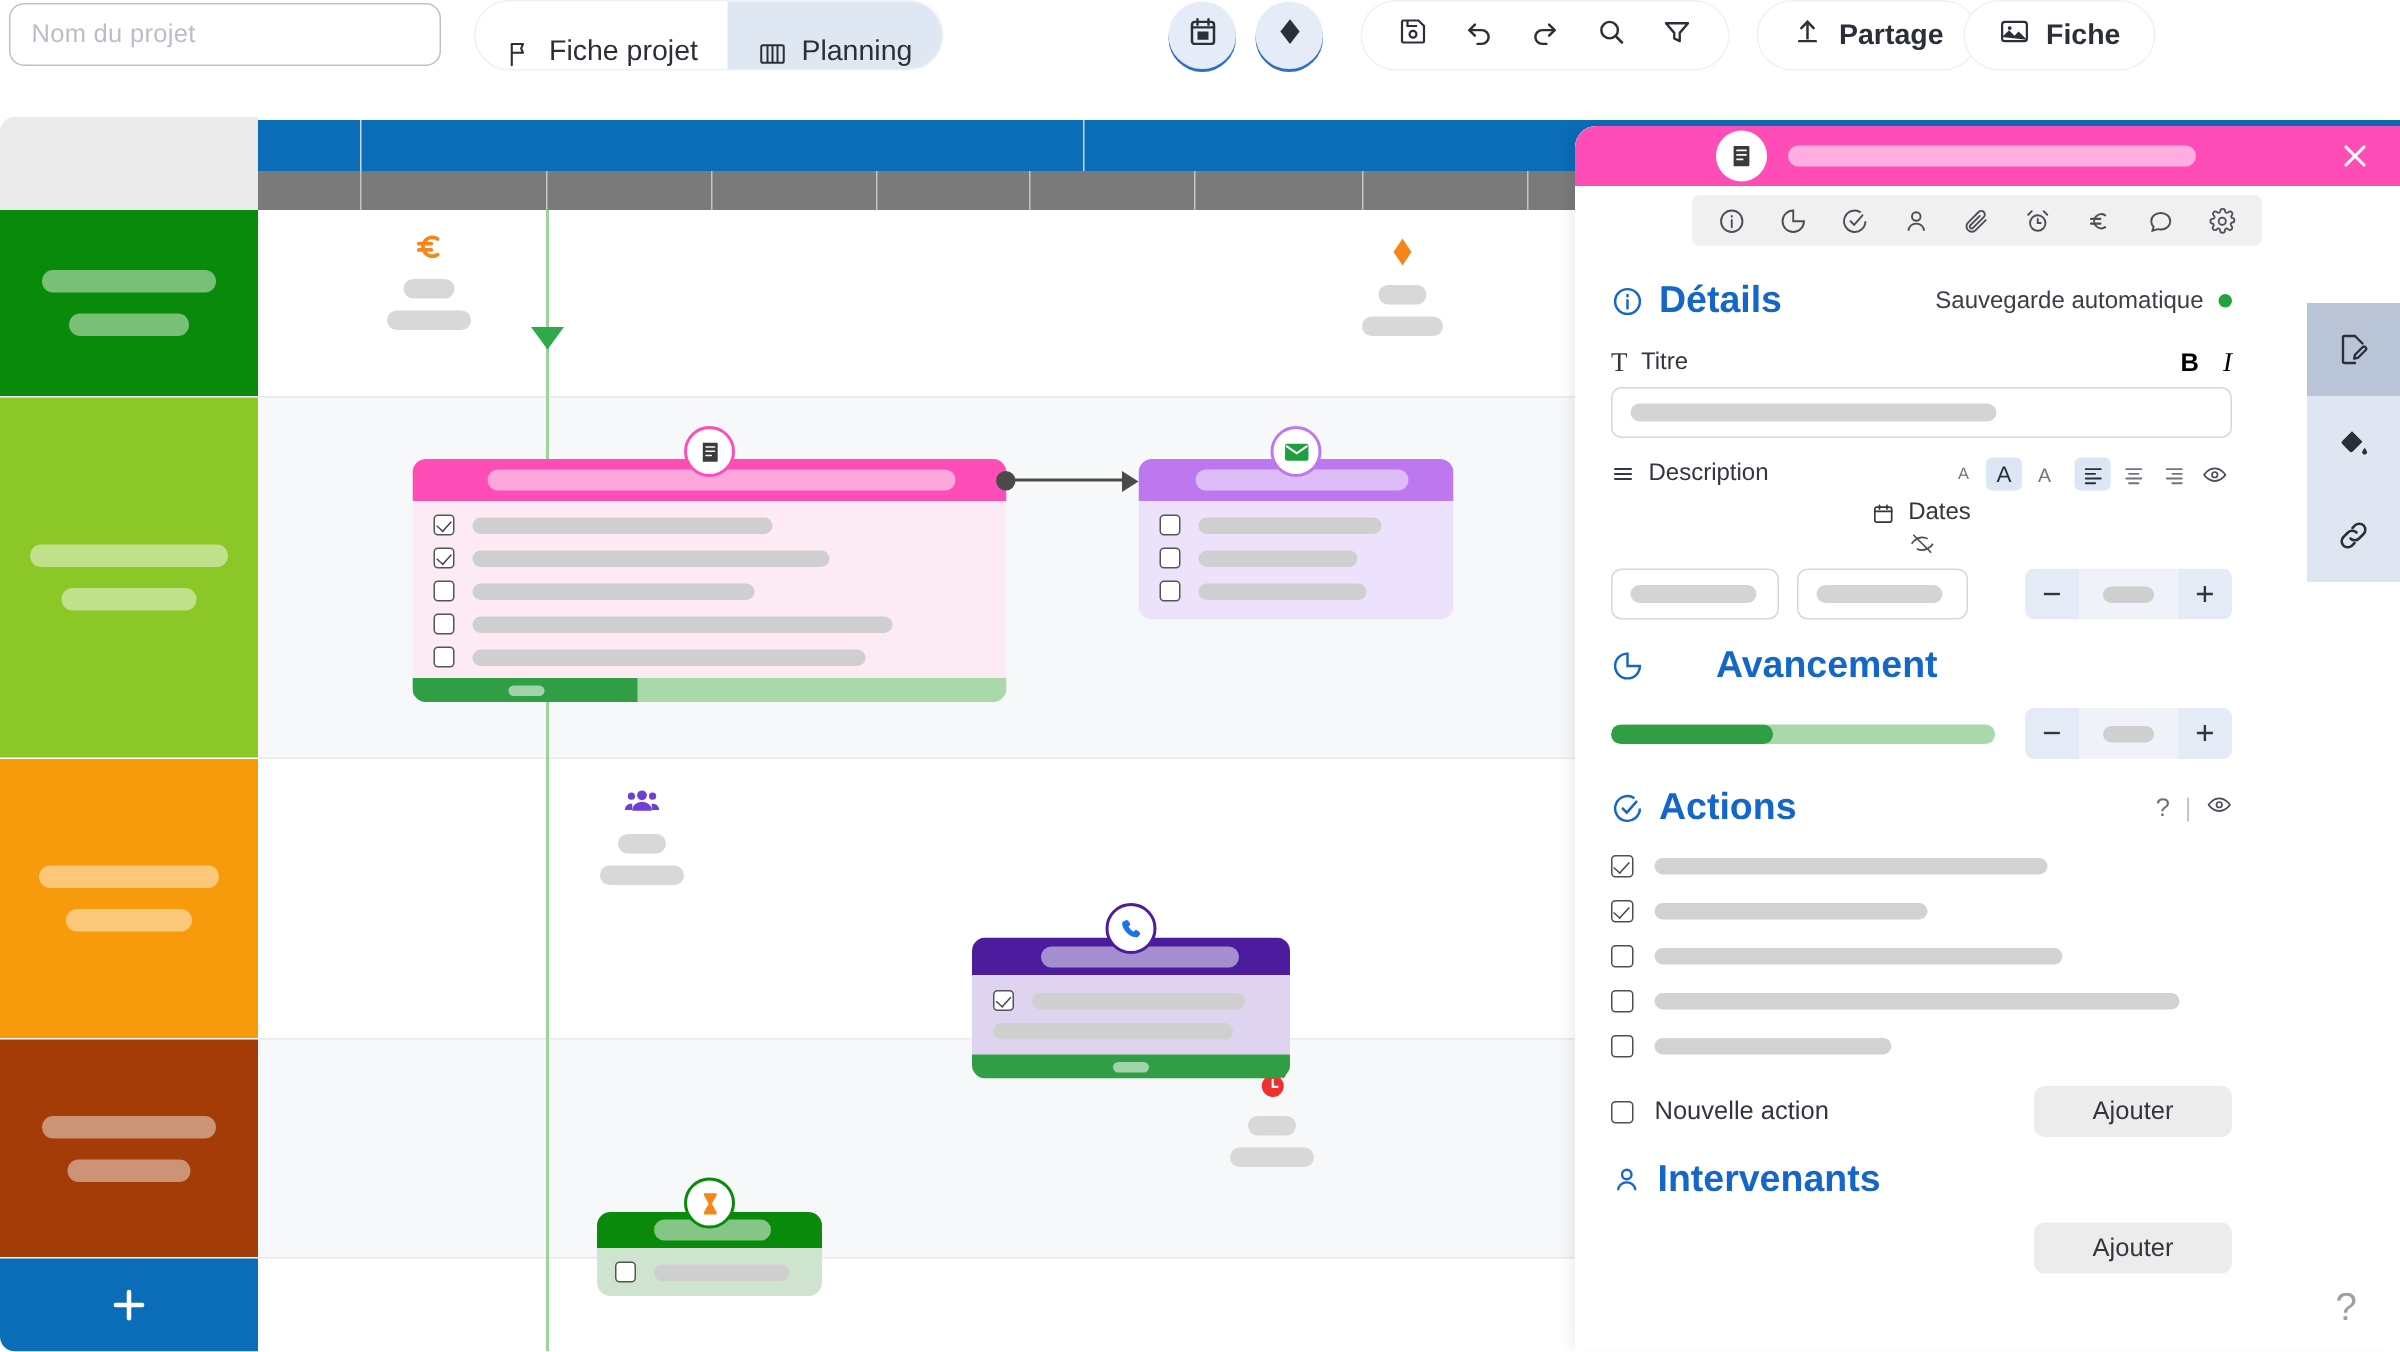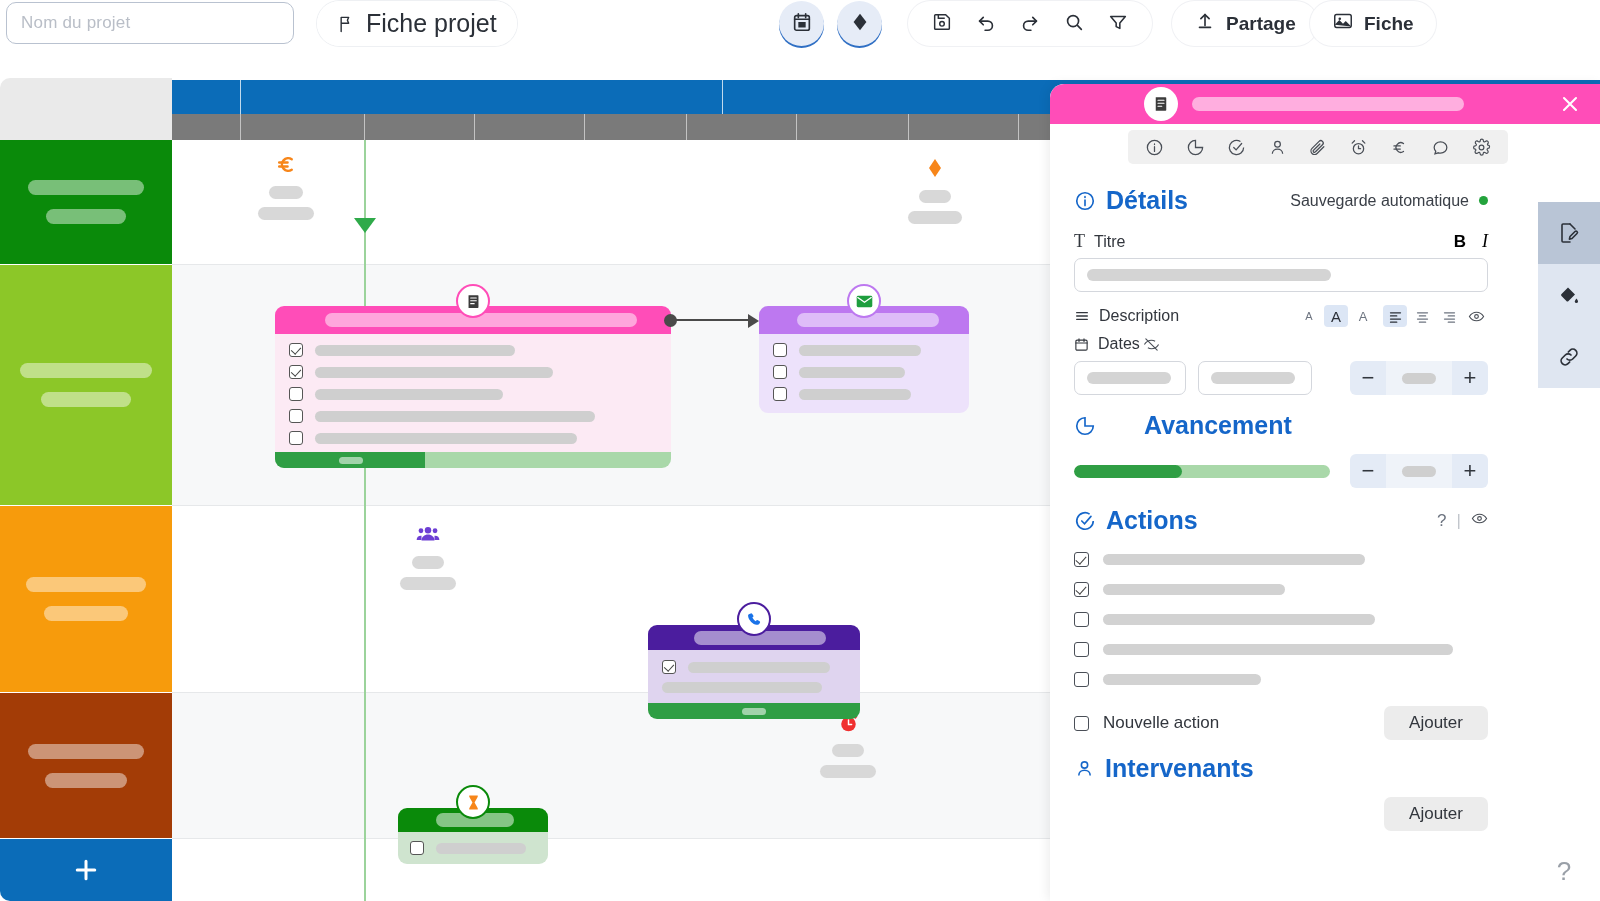--- a/index.html
+++ b/index.html
@@ -21,22 +21,22 @@
     border:1px solid #b9c2d0; border-radius:10px; background:#fff;
     display:flex; align-items:center; padding:0 14px;
     color:#b9bec7; font-size:17px; letter-spacing:.2px;
   }
   .seg-group {
     position:absolute; left:317px; top:1px; height:45px;
     background:#fff; border-radius:23px; display:flex; align-items:stretch;
     overflow:hidden; box-shadow:0 0 0 1px #eef0f3;
   }
   .seg {
-    display:flex; align-items:center; gap:9px; padding:0 20px;
-    font-size:25px; color:#2b3038; cursor:pointer; background:#fff;
+    display:flex; align-items:flex-end; gap:9px; padding:0 20px;
+    font-size:19px; color:#2b3038; cursor:pointer; background:#fff;
   }
   .seg.active { background:#dfe7f3; }
   .seg svg { display:block; }
 
   .round-btn {
     position:absolute; top:1px; width:45px; height:45px; border-radius:50%;
     background:#e6ecf7; display:flex; align-items:center; justify-content:center;
     box-shadow: 0 2px 0 0 #2f6fc4;
   }
   #btn-calendar { left:779px; }
@@ -192,21 +192,21 @@
 
   .progress { flex:1; height:13px; border-radius:7px; background:#a9d8a9; overflow:hidden; }
   .progress i { display:block; height:100%; background:#2f9e44; border-radius:7px; }
 
   .act-row { display:flex; align-items:center; gap:14px; height:21px; }
   .act-chk { width:15px; height:15px; border:1.6px solid #4a4f57; border-radius:3px; background:#fff; position:relative; flex:none; }
   .act-chk.on::after { content:""; position:absolute; left:3px; top:1px; width:5px; height:9px; border:solid #444; border-width:0 1.7px 1.7px 0; transform:rotate(42deg); }
   .act-bar { height:11px; border-radius:6px; background:#d2d2d2; }
 
   .btn-grey {
-    width:104px; height:34px; border-radius:7px; background:#ececec;
+    width:132px; height:34px; border-radius:7px; background:#ececec;
     display:flex; align-items:center; justify-content:center;
     font-size:17px; color:#32363d; cursor:pointer;
   }
   .select-pill {
     height:34px; border:1px solid #c9ccd2; border-radius:17px; background:#fff;
     display:flex; align-items:center; gap:10px; padding:0 16px;
     font-size:17px; color:#32363d; cursor:pointer;
   }
 
   
@@ -232,20 +232,29 @@
     </div>
 
     <div class="seg-group">
       <div class="seg">
         <span>
           <svg width="20" height="20" viewBox="0 0 24 24" fill="none" stroke="#2b3038" stroke-width="1.7" stroke-linecap="round" stroke-linejoin="round">
             <path d="M5 21V4h9l-1.5 3.5L14 11H5"></path>
           </svg>
         </span>
         <span>Fiche projet</span>
+      </div>
+      <div class="seg active">
+        <span>
+          <svg width="20" height="20" viewBox="0 0 24 24" fill="none" stroke="#2b3038" stroke-width="1.6">
+            <rect x="3" y="5" width="18" height="14" rx="1.5"></rect>
+            <path d="M8 5v14M12 5v14M16 5v14"></path>
+          </svg>
+        </span>
+        <span>Planning</span>
       </div>
     </div>
 
     <div class="round-btn" id="btn-calendar">
       <span>
         <svg width="22" height="22" viewBox="0 0 24 24" fill="none" stroke="#2b3038" stroke-width="1.8">
           <rect x="4" y="5" width="16" height="16" rx="2"></rect>
           <path d="M4 9h16M8 3v4M16 3v4" stroke-linecap="round"></path>
           <rect x="8" y="12" width="8" height="6" fill="#2b3038" stroke="none"></rect>
         </svg>
@@ -668,21 +677,21 @@
           </span>
           <span class="ft-btn">
             <svg width="17" height="17" viewBox="0 0 24 24" fill="none" stroke="#4a4f57" stroke-width="1.6">
                 <path d="M2 12s3.6-6 10-6 10 6 10 6-3.6 6-10 6-10-6-10-6z"></path>
                 <circle cx="12" cy="12" r="2.6"></circle>
               </svg>
           </span>
         </div>
       </div>
 
-      <div class="row-between" style="margin-bottom:6px;">
+      <div class="row-between" style="margin-bottom:6px;flex-direction:column;">
         <div class="field-label">
           <svg width="15" height="15" viewBox="0 0 24 24" fill="none" stroke="#32363d" stroke-width="1.8">
               <rect x="3" y="5" width="18" height="16" rx="2"></rect>
               <path d="M3 9.5h18M8 3v4M16 3v4" stroke-linecap="round"></path>
             </svg>
           <span>Dates</span>
         </div>
         <span class="ft-btn">
           <svg width="17" height="17" viewBox="0 0 24 24" fill="none" stroke="#4a4f57" stroke-width="1.6">
               <path d="M2 12s3.6-6 10-6c2 0 3.7.6 5.1 1.4M22 12s-3.6 6-10 6c-2 0-3.7-.6-5.1-1.4"></path>

